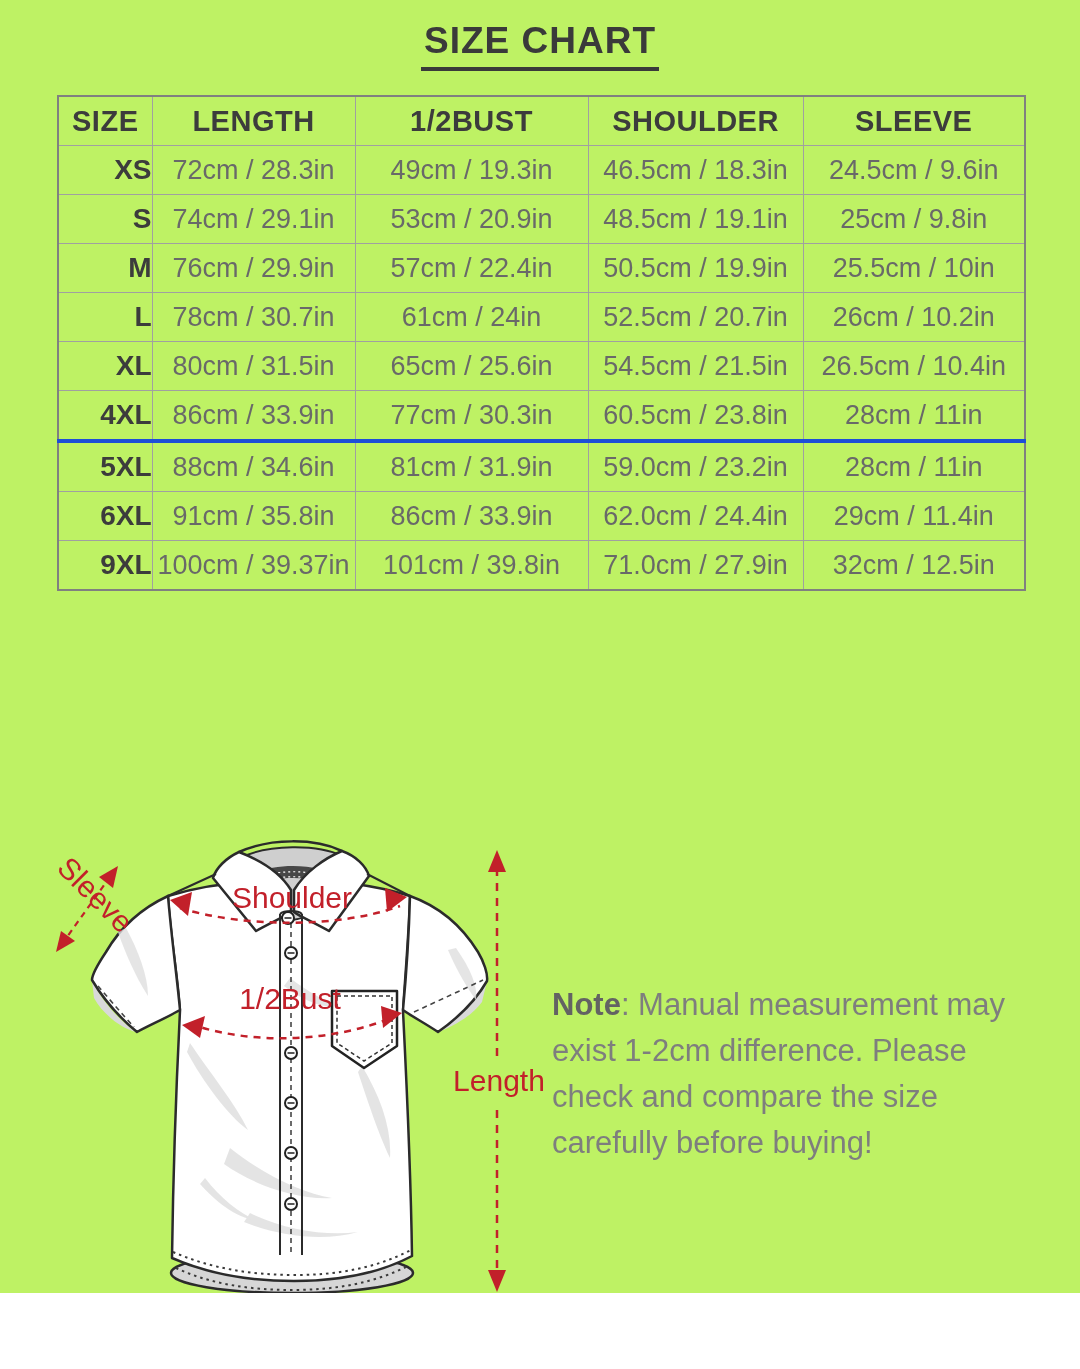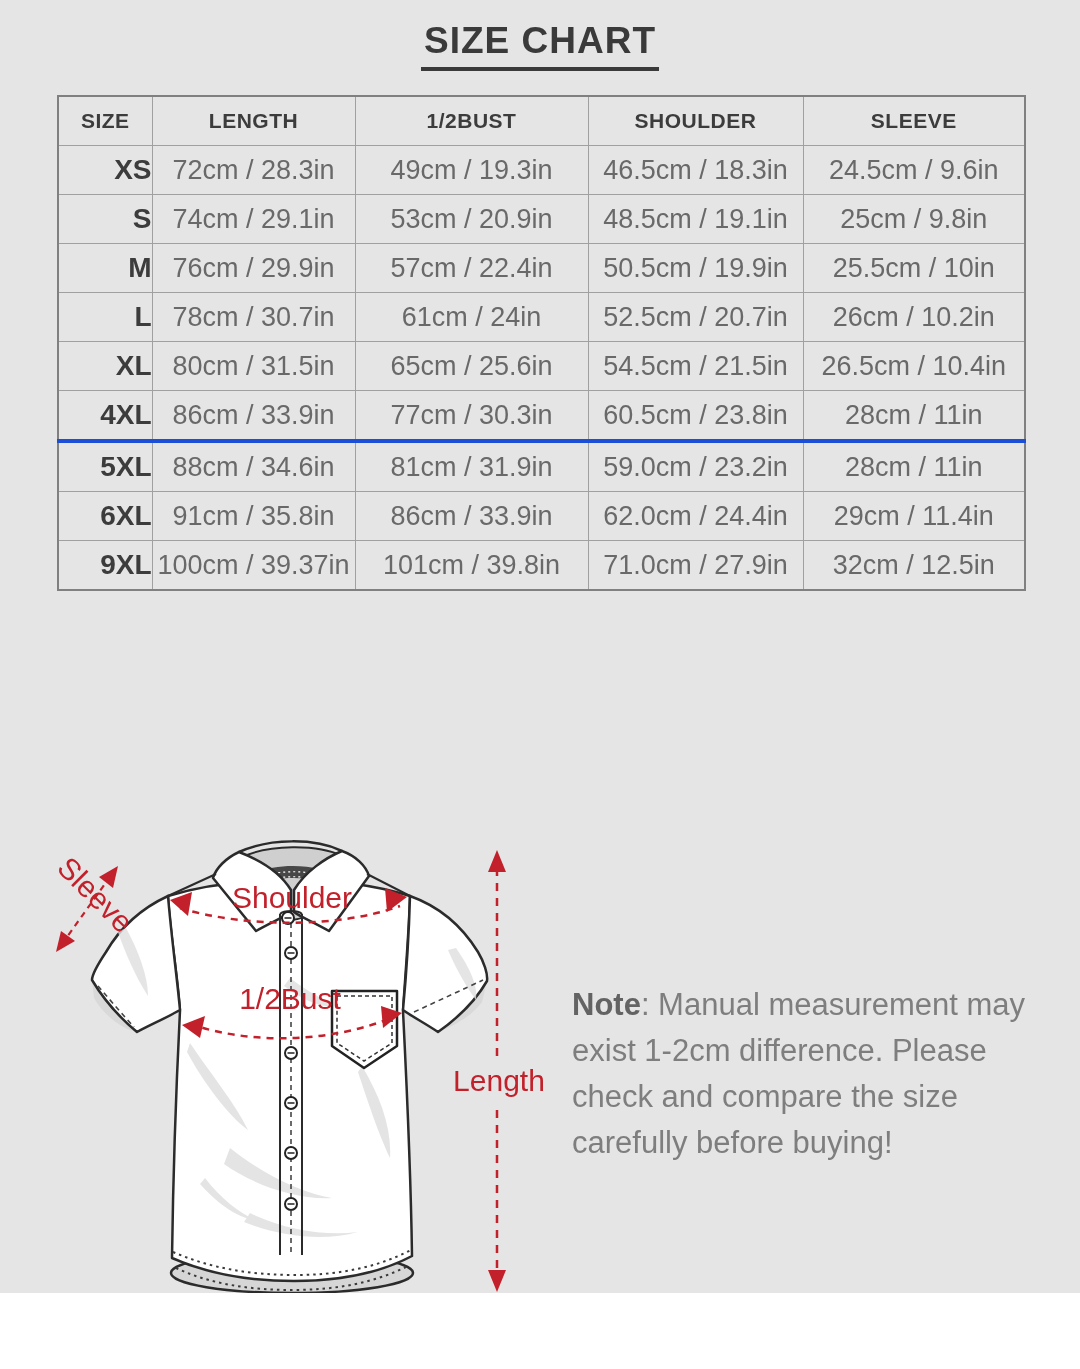--- a/index.html
+++ b/index.html
@@ -1,35 +1,35 @@
 <!DOCTYPE html>
 <html><head>
 <meta charset="utf-8">
 <style>
   html,body{margin:0;padding:0;background:#ffffff;}
-  .page{position:relative;width:1080px;height:1293px;background:#e5e5e5;overflow:hidden;
+  .page{position:relative;width:1080px;height:1293px;background:#bef264;overflow:hidden;
         font-family:"Liberation Sans",sans-serif;}
   
   .title-wrap{position:absolute;top:20px;left:0;width:100%;text-align:center;}
   .title-wrap span{display:inline-block;font-size:37px;font-weight:bold;color:#3a3a3a;
         letter-spacing:1px;border-bottom:4px solid #3a3a3a;padding:0 3px 5px 3px;}
   
   table.size-chart{position:absolute;left:57px;top:95px;width:967px;border-collapse:collapse;
         table-layout:fixed;border:2px solid #808080;}
   .size-chart th,.size-chart td{border:1px solid #a0a0a0;text-align:center;vertical-align:middle;
         padding:0;height:48px;overflow:hidden;white-space:nowrap;}
-  .size-chart th{font-size:21px;font-weight:bold;color:#3c3c3c;letter-spacing:0.5px;margin-left:20px;}
+  .size-chart th{font-size:29px;font-weight:bold;color:#3c3c3c;letter-spacing:0.5px;margin-left:20px;}
   .size-chart td{font-size:27px;color:#696969;}
   .size-chart td.size-col{font-size:28px;font-weight:bold;color:#3c3c3c;text-align:right;}
   .size-chart tr.thick-top td{border-top:4px solid #1d4ed8;}
   
   .diagram{position:absolute;left:40px;top:828px;width:560px;height:532px;}
   .diagram text{font-family:"Liberation Sans",sans-serif;fill:#c2202a;font-size:30px;}
   
-  .note{position:absolute;left:572px;top:982px;width:482px;font-size:31px;line-height:46px;
+  .note{position:absolute;left:552px;top:982px;width:482px;font-size:31px;line-height:46px;
         color:#7e7e7e;}
   .note .note-label{font-weight:bold;color:#636363;}
 </style>
 </head>
 <body>
 
 <div class="page">
 
   <div class="title-wrap">
     <span>SIZE CHART</span>

